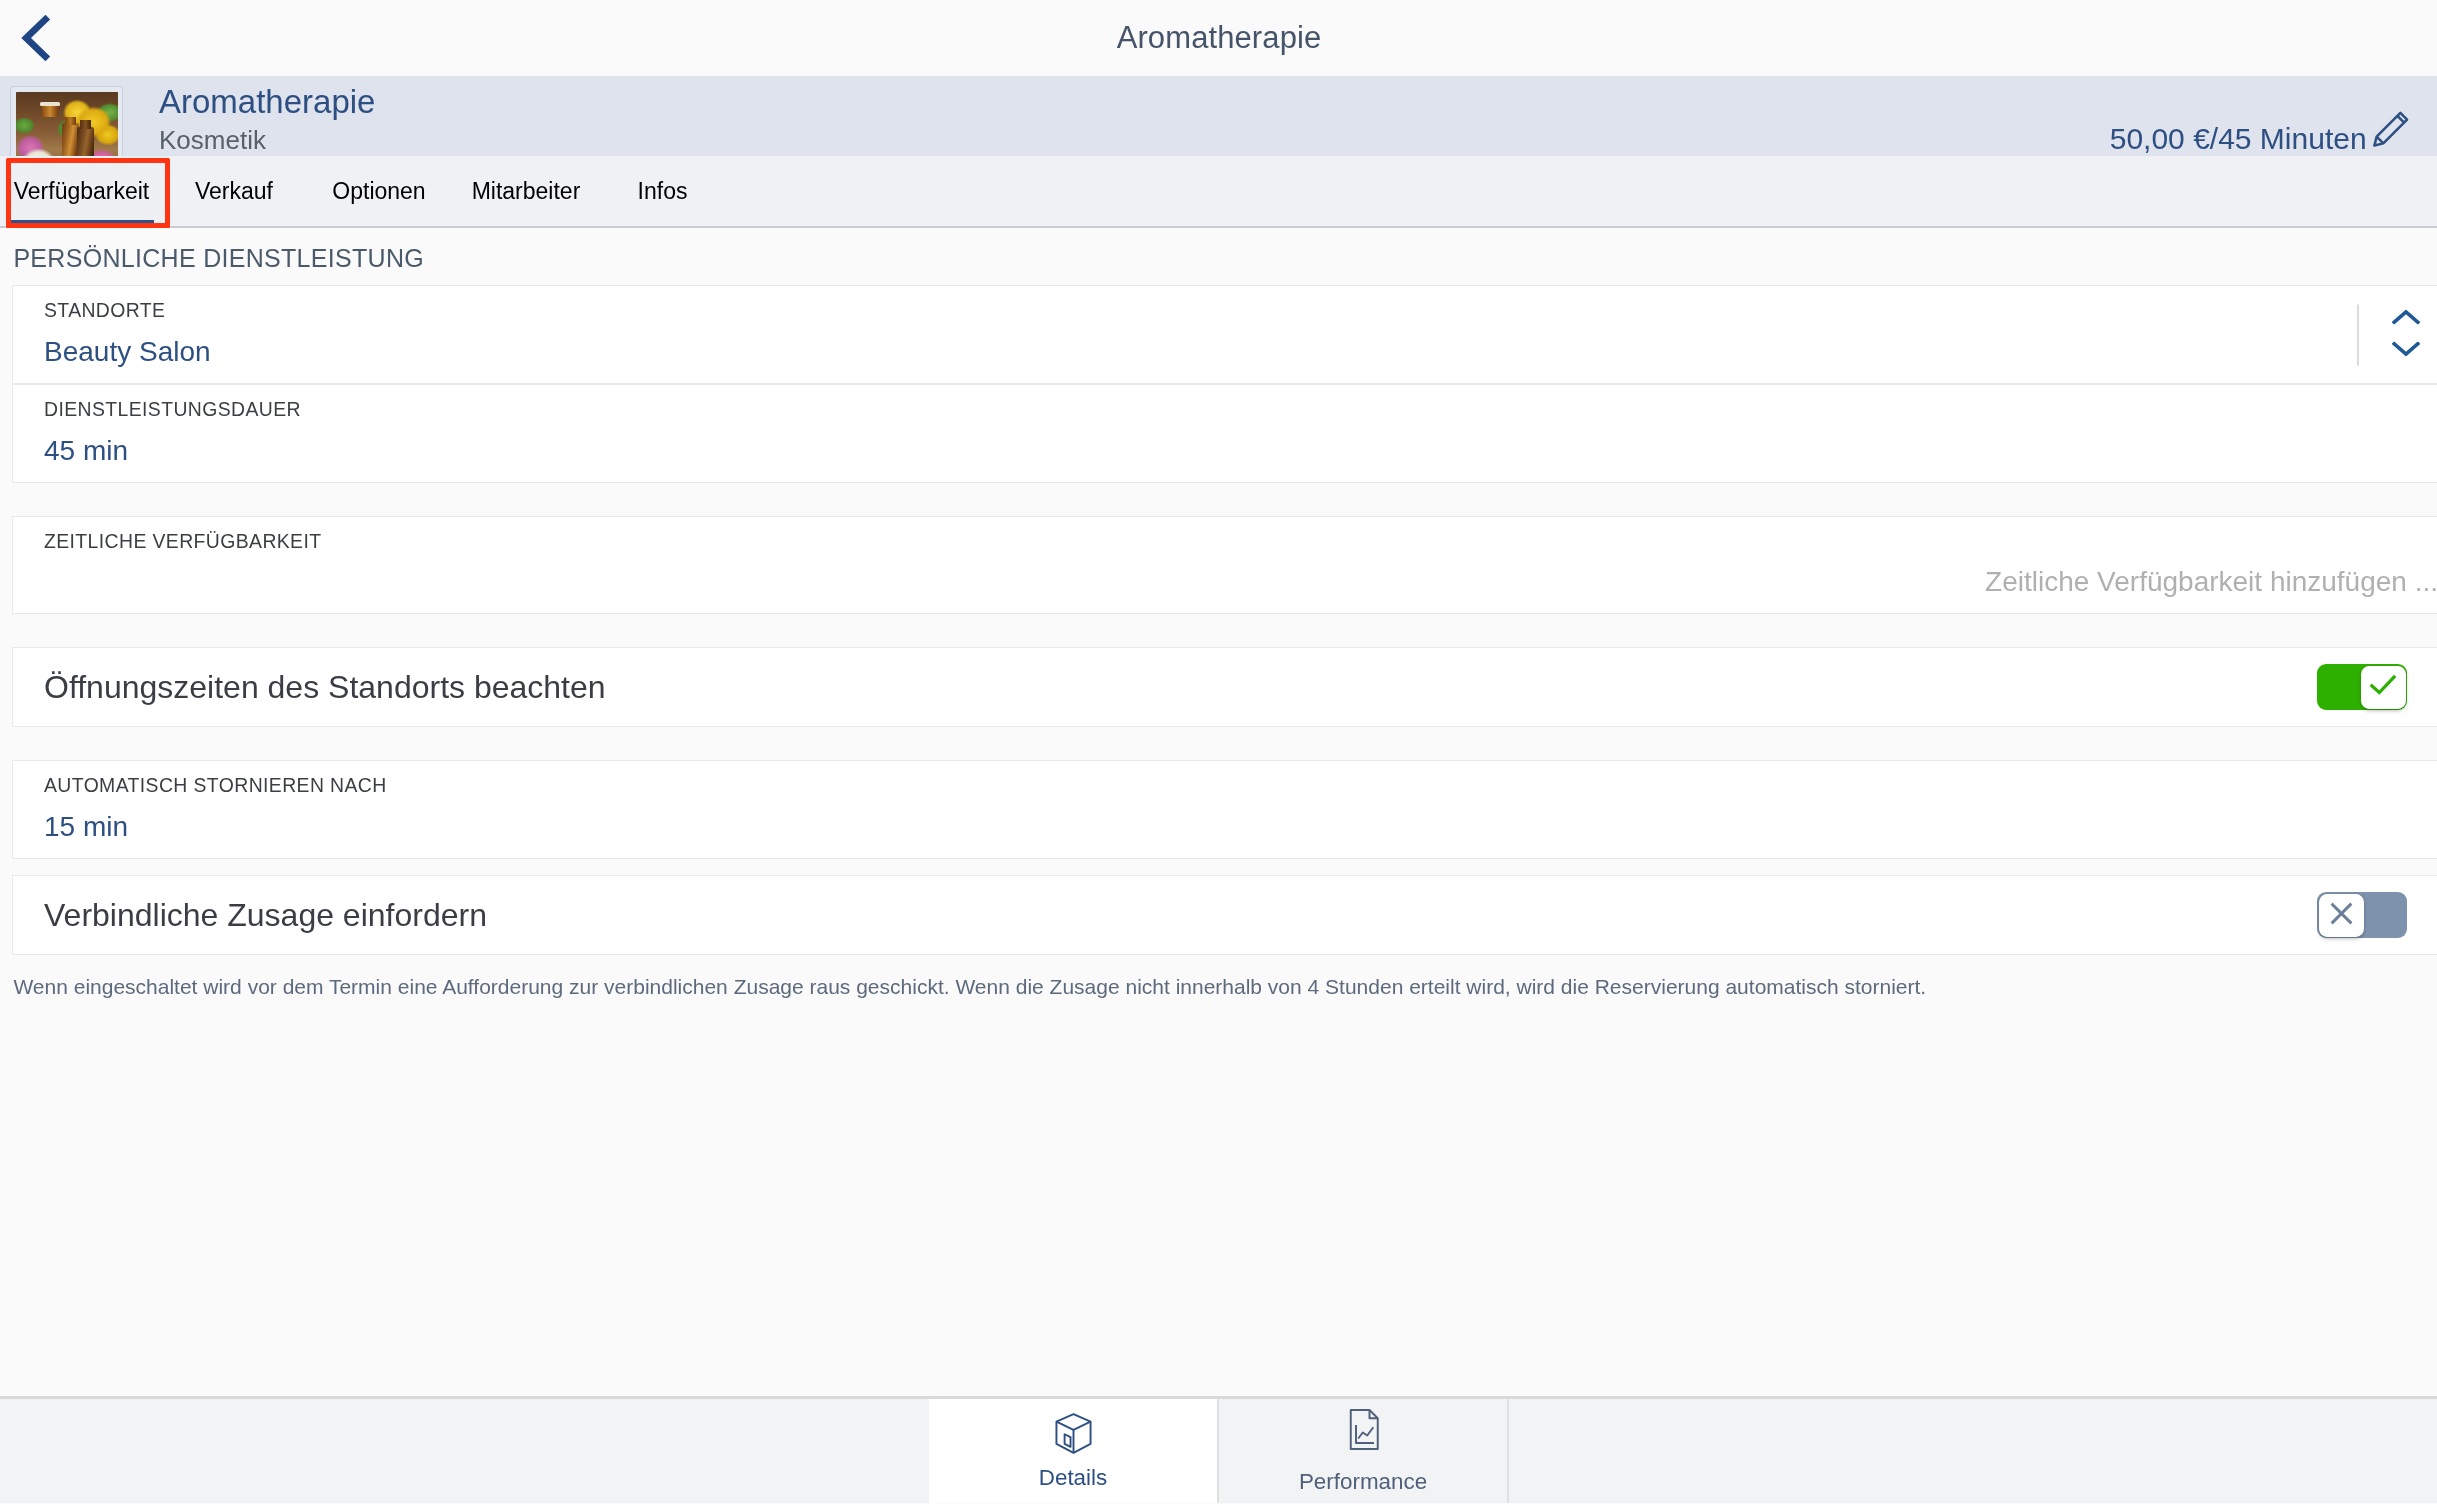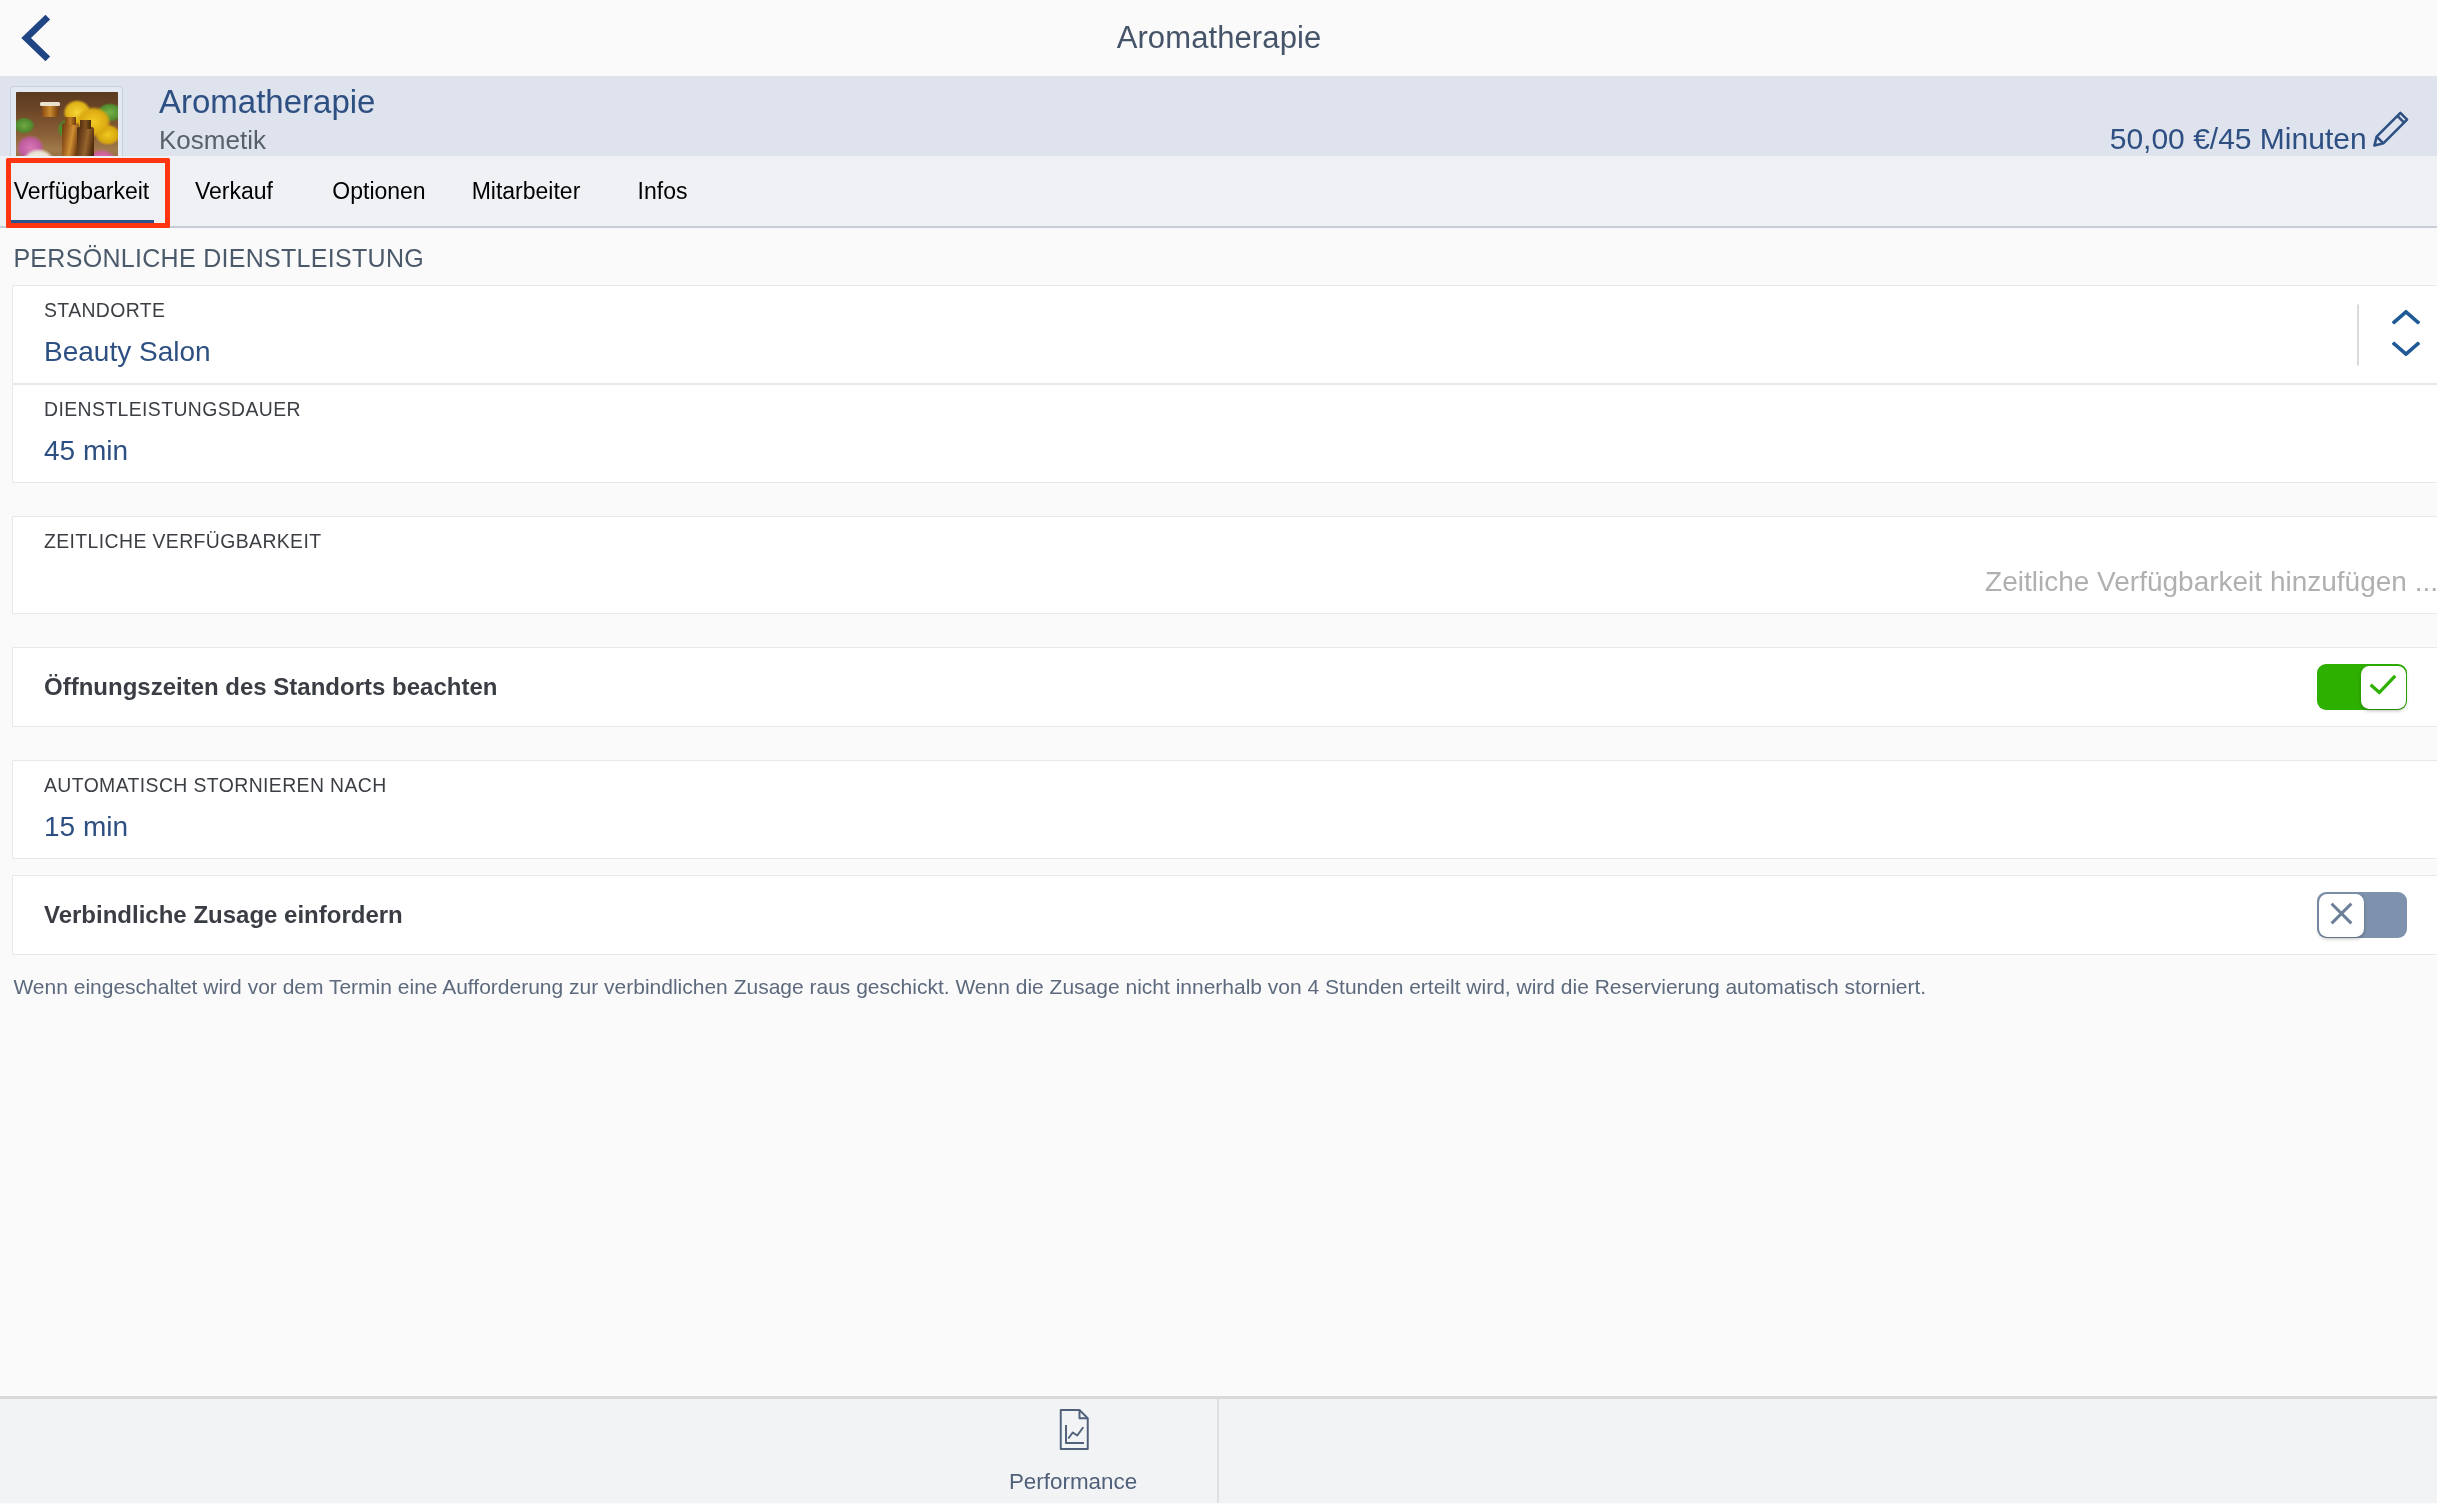--- a/index.html
+++ b/index.html
@@ -128,21 +128,21 @@
     position: absolute; right: 18px; top: 50%; transform: translateY(-50%);
     display: flex; align-items: center; cursor: pointer;
   }
   .stepper .divider { width: 2.2px; height: 61px; background: #d9dbdd; margin-right: 33px; }
   .stepper .chevs { display: flex; flex-direction: column; gap: 13.4px; }
 
   .row-toggle {
     position: relative; display: flex; align-items: center;
     padding: 0 0 0 31px; height: 78px;
   }
-  .row-label { font-size: 24px; color: #3a3e44; font-weight: 700; }
+  .row-label { font-size: 32px; color: #3a3e44; font-weight: 400; }
 
   .toggle {
     position: absolute; right: 31px; top: 50%; transform: translateY(-50%);
     width: 90px; height: 46px; border-radius: 9px; cursor: pointer;
     display: flex; align-items: center;
   }
   .toggle.on { background: #2eb000; justify-content: flex-end; }
   .toggle.off { background: #7e92ad; justify-content: flex-start; }
   .knob {
     width: 45px; height: 43px; background: #ffffff; border-radius: 8.2px;
@@ -328,20 +328,33 @@
         </div>
       </div>
     </div>
 
     <div class="footnote">Wenn eingeschaltet wird vor dem Termin eine Aufforderung zur verbindlichen Zusage raus geschickt. Wenn die Zusage nicht innerhalb von 4 Stunden erteilt wird, wird die Reservierung automatisch storniert.</div>
   </div>
 
   <div class="bottombar">
     <div class="bspacer"></div>
 
+    <div class="btab active">
+      <span>
+        <svg width="43" height="45" viewBox="0 0 58 60">
+          <g fill="none" stroke="#2d4f82" stroke-width="2.6" stroke-linejoin="round">
+            <path d="M29 4 L52 14 L52 44 L29 56 L6 44 L6 14 Z"></path>
+            <path d="M6 14 L29 25 L52 14"></path>
+            <path d="M29 25 L29 56"></path>
+            <path d="M17 31 L17 44 L25 48 L25 35 Z"></path>
+          </g>
+        </svg>
+      </span>
+      <span class="btab-label">Details</span>
+    </div>
 
     <div class="btab inactive">
       <span>
         <svg width="39" height="45" viewBox="0 0 52 60">
           <g fill="none" stroke="#50607a" stroke-width="2.6" stroke-linejoin="round">
             <path d="M9 4 L34 4 L45 15 L45 56 L9 56 Z"></path>
             <path d="M34 4 L34 15 L45 15"></path>
             <path d="M16 24 L16 48 L40 48"></path>
             <polyline points="19,42 25,34 31,38 39,27"></polyline>
           </g>

